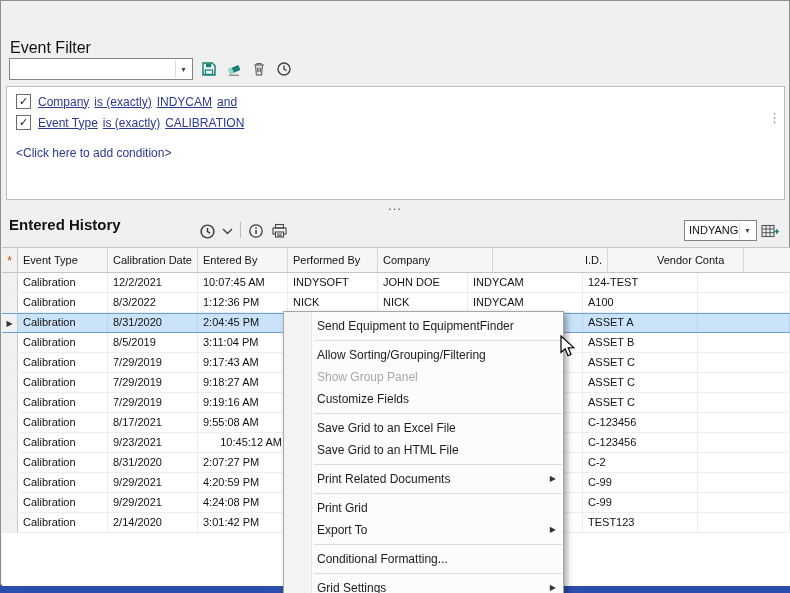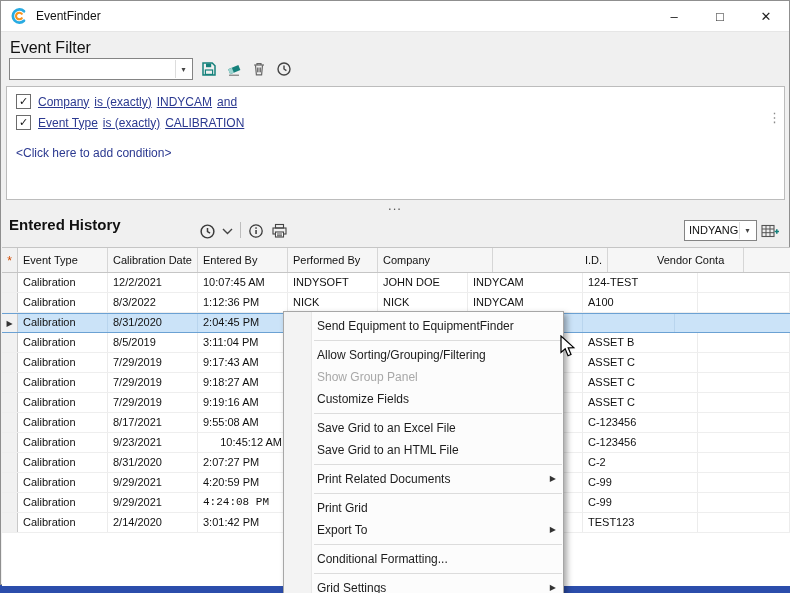--- a/index.html
+++ b/index.html
@@ -69,34 +69,20 @@
   .submenu-arrow{position:absolute;right:7px;top:0;font-size:8px;color:#333;}
   
   .cursor{position:absolute;left:559px;top:335px;z-index:100;pointer-events:none;}
   svg{display:block;}
 </style>
 </head>
 <body>
 
 <div class="window">
 
-  <div class="titlebar">
-    <span>
-      <svg width="18" height="18" viewBox="0 0 18 18">
-        <path d="M14 4.2 A6.6 6.6 0 1 0 14 13.8" stroke="#29abe2" stroke-width="2.7" fill="none" stroke-linecap="round"></path>
-        <path d="M11.8 6.8 A3.3 3.3 0 1 0 11.8 11.2" stroke="#f7931e" stroke-width="2.1" fill="none" stroke-linecap="round"></path>
-      </svg>
-    </span>
-    <span class="title-text">EventFinder</span>
-    <div class="win-btns">
-      <div class="win-btn">–</div>
-      <div class="win-btn">□</div>
-      <div class="win-btn">✕</div>
-    </div>
-  </div>
 
   <div class="filter-label">Event Filter</div>
 
   <div class="combo filter-combo">
     <span class="combo-text"></span>
     <span class="combo-arrow">▾</span>
   </div>
 
   <div class="tool-btn" style="left:197px;top:57px;">
     <span>
@@ -246,20 +232,21 @@
           <div class="g-cell" style="width: 92px; flex: 0 0 92px;"></div>
         </div>
         <div class="g-row selected">
           <div class="g-ind">▶</div>
           <div class="g-cell" style="width: 90px; flex: 0 0 90px;">Calibration</div>
           <div class="g-cell" style="width: 90px; flex: 0 0 90px;">8/31/2020</div>
           <div class="g-cell" style="width: 90px; flex: 0 0 90px;">2:04:45 PM</div>
           <div class="g-cell" style="width: 90px; flex: 0 0 90px;"></div>
           <div class="g-cell" style="width: 90px; flex: 0 0 90px;"></div>
           <div class="g-cell" style="width: 115px; flex: 0 0 115px;"></div>
+          <div class="g-cell" style="width: 115px; flex: 0 0 115px;">ASSET A</div>
           <div class="g-cell" style="width: 92px; flex: 0 0 92px;"></div>
         </div>
         <div class="g-row">
           <div class="g-ind"></div>
           <div class="g-cell" style="width: 90px; flex: 0 0 90px;">Calibration</div>
           <div class="g-cell" style="width: 90px; flex: 0 0 90px;">8/5/2019</div>
           <div class="g-cell" style="width: 90px; flex: 0 0 90px;">3:11:04 PM</div>
           <div class="g-cell" style="width: 90px; flex: 0 0 90px;"></div>
           <div class="g-cell" style="width: 90px; flex: 0 0 90px;"></div>
           <div class="g-cell" style="width: 115px; flex: 0 0 115px;"></div>
@@ -340,21 +327,21 @@
           <div class="g-cell" style="width: 90px; flex: 0 0 90px;"></div>
           <div class="g-cell" style="width: 90px; flex: 0 0 90px;"></div>
           <div class="g-cell" style="width: 115px; flex: 0 0 115px;"></div>
           <div class="g-cell" style="width: 115px; flex: 0 0 115px;">C-99</div>
           <div class="g-cell" style="width: 92px; flex: 0 0 92px;"></div>
         </div>
         <div class="g-row">
           <div class="g-ind"></div>
           <div class="g-cell" style="width: 90px; flex: 0 0 90px;">Calibration</div>
           <div class="g-cell" style="width: 90px; flex: 0 0 90px;">9/29/2021</div>
-          <div class="g-cell" style="width: 90px; flex: 0 0 90px; font-family: Liberation Mono, monospace;">4:24:08 PM</div>
+          <div class="g-cell" style="width: 90px; flex: 0 0 90px;">4:24:08 PM</div>
           <div class="g-cell" style="width: 90px; flex: 0 0 90px;"></div>
           <div class="g-cell" style="width: 90px; flex: 0 0 90px;"></div>
           <div class="g-cell" style="width: 115px; flex: 0 0 115px;"></div>
           <div class="g-cell" style="width: 115px; flex: 0 0 115px;">C-99</div>
           <div class="g-cell" style="width: 92px; flex: 0 0 92px;"></div>
         </div>
         <div class="g-row">
           <div class="g-ind"></div>
           <div class="g-cell" style="width: 90px; flex: 0 0 90px;">Calibration</div>
           <div class="g-cell" style="width: 90px; flex: 0 0 90px;">2/14/2020</div>

